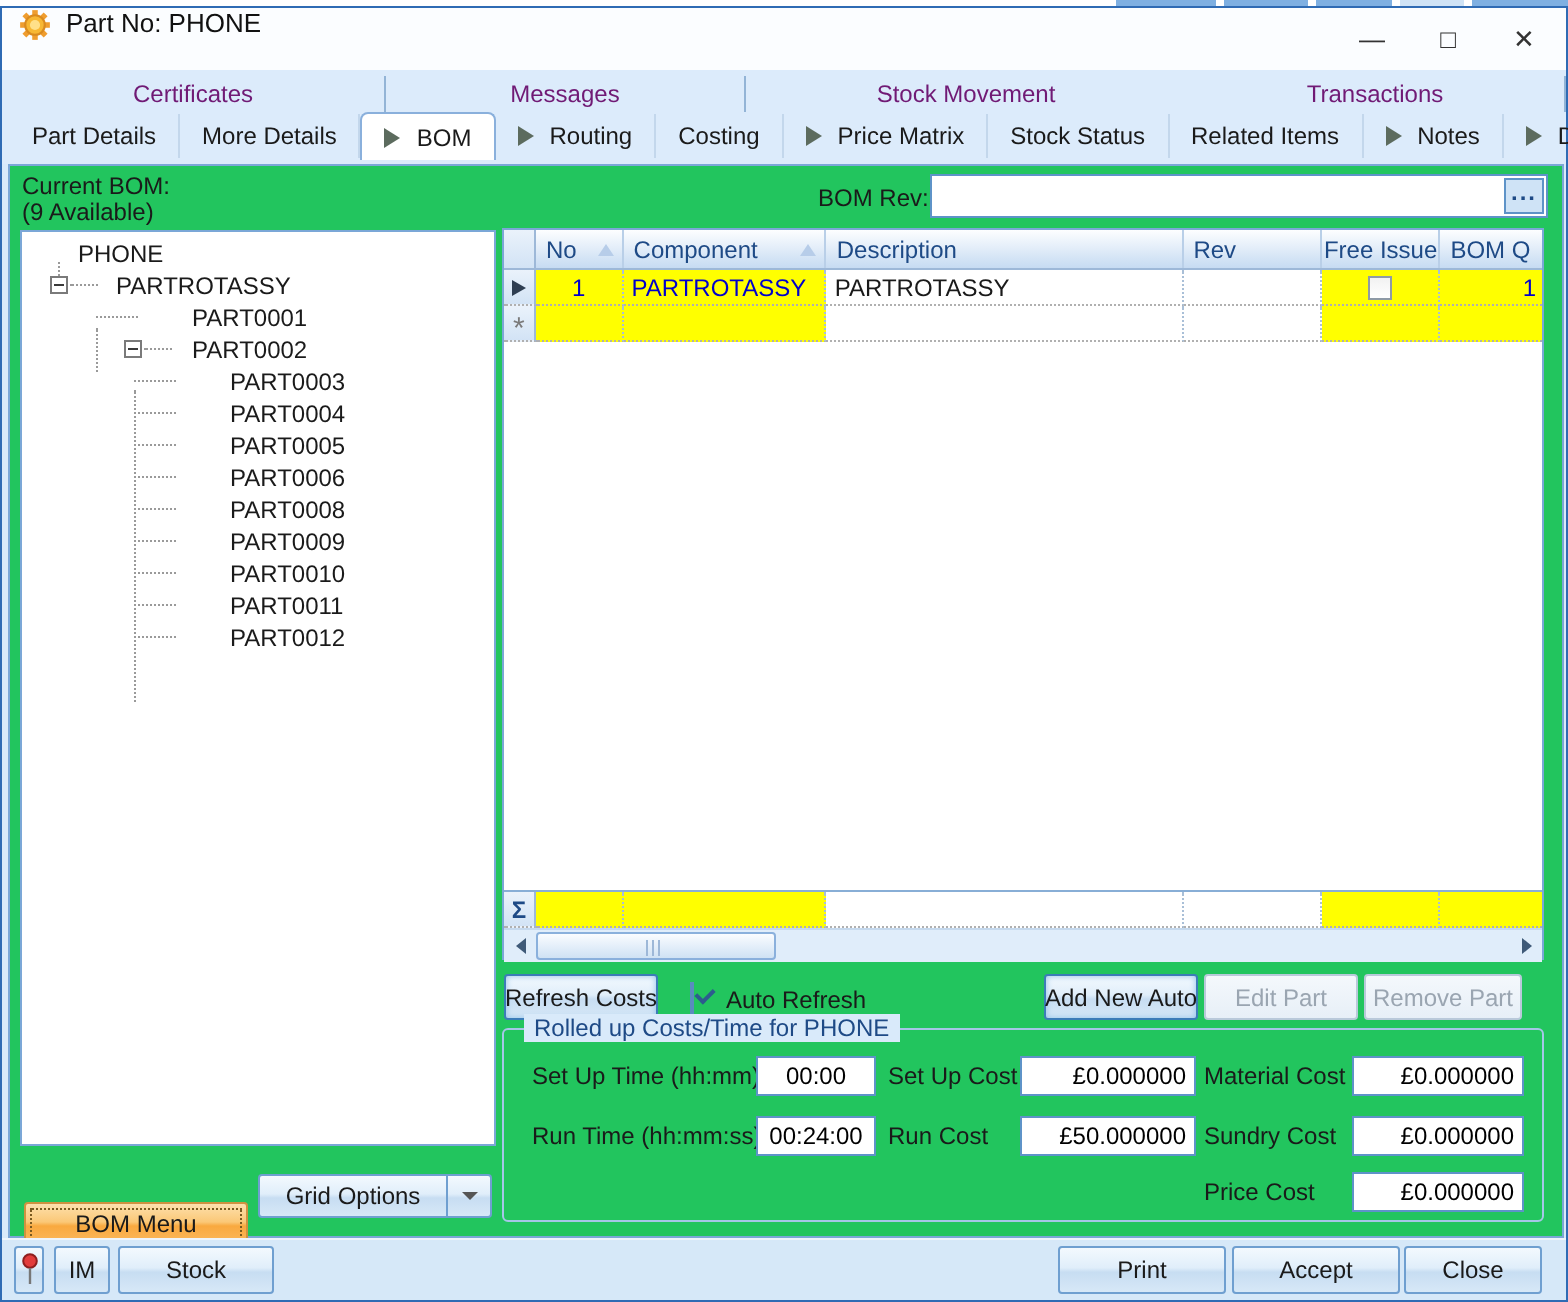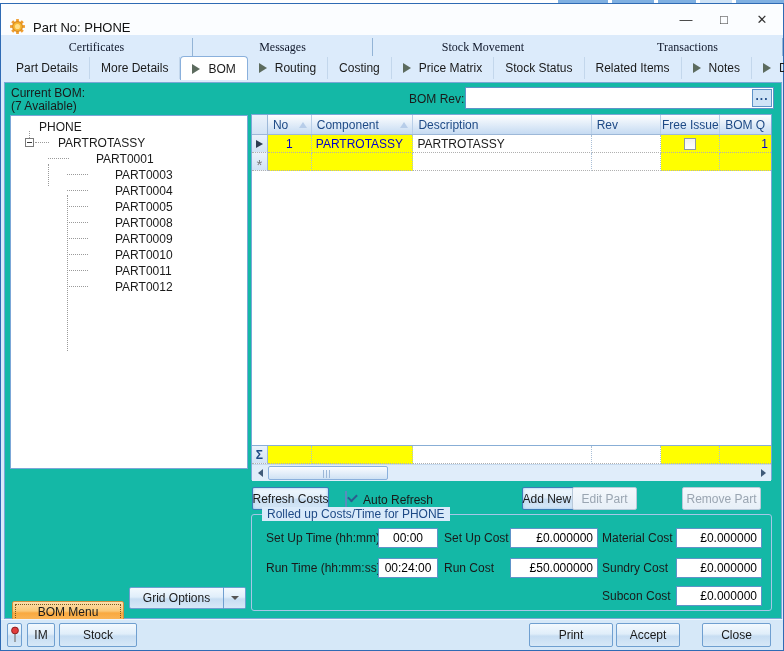--- a/index.html
+++ b/index.html
@@ -10,59 +10,59 @@
   
   .bg-strip { position:absolute; top:0; left:0; width:784px; height:3px; background:#fff; }
   .bg-strip i { position:absolute; top:0; height:3px; background:#7fb0e2; }
 
   
   .window { position:absolute; top:3px; left:0; width:784px; height:648px;
     border:1px solid #2f6bb4; background:#d9eafa; }
 
   
   .titlebar { position:absolute; top:0; left:0; right:0; height:31px; background:#fbfdff;
-    display:flex; align-items:flex-end; padding-left:8px; }
+    display:flex; align-items:flex-start; padding-left:8px; }
   .titlebar .app-ico { width:17px; height:17px; margin-right:7px; }
   .titlebar .ttl { font-size:13px; color:#111; }
   .win-ctrls { position:absolute; right:2px; top:0; height:31px; display:flex; }
   .win-btn { width:38px; height:31px; display:flex; align-items:center; justify-content:center;
     font-size:13px; color:#333; cursor:default; }
 
   
   .tabstrip { position:absolute; top:31px; left:0; right:0; height:47px; background:#dcebfb; }
   .trow1 { display:flex; height:21px; padding-top:3px; }
-  .trow1 .sec { display:flex; align-items:center; justify-content:center; color:#0f172a;font-family:Liberation Serif, serif; }
+  .trow1 .sec { display:flex; align-items:center; justify-content:center; color:#701a75; }
   .trow1 .sec.sep { border-right:1px solid #93b4d6; }
   .trow2 { display:flex; height:23px; padding-left:4px; align-items:flex-end; }
   .tab { height:22px; display:flex; align-items:center; padding:0 11px; color:#1a1a1a;
     border-right:1px solid #c3d7ec; white-space:nowrap; }
   .tab.active { background:#fff; border:1px solid #8ab0dc; border-bottom:none; height:24px;
     border-radius:4px 4px 0 0; position:relative; z-index:3; margin-bottom:-1px; }
   .tab-arrow { width:0; height:0; border-left:8px solid #5c6b5e; border-top:5px solid transparent;
     border-bottom:5px solid transparent; margin-right:8px; }
 
   
   .content { position:absolute; left:3px; top:78px; width:778px; height:537px;
-    border:1px solid #7ba7d7; background:#14b8a6; }
+    border:1px solid #7ba7d7; background:#22c55e; }
 
   .lbl { color:#1a1a1a; }
 
   
   .combo { position:absolute; background:#fff; border:1px solid #5e93c8; display:flex; align-items:center; }
   .combo .cval { flex:1; padding-left:4px; }
   .combo .cbtn { width:17px; height:100%; border-left:1px solid #5e93c8;
     background:linear-gradient(#e9f3fc,#c6dcf2); display:flex; align-items:center; justify-content:center; }
   .arr-down { width:0; height:0; border-top:4px solid #555; border-left:4px solid transparent; border-right:4px solid transparent; }
   .field { position:absolute; background:#fff; border:1px solid #5e93c8; }
   .field input { width:100%; height:100%; border:none; outline:none; font:inherit; padding:0 22px 0 4px; background:transparent; }
   .dots-btn { position:absolute; top:1px; right:1px; width:20px; height:18px; background:#cfe3f6;
     border:1px solid #5e93c8; color:#1e4a86; font-weight:bold; text-align:center; line-height:12px; letter-spacing:1px; }
 
   
-  .treepanel { position:absolute; left:5px; top:32px; width:238px; height:354px;
+  .treepanel { position:absolute; left:5px; top:32px; width:238px; height:458px;
     background:#fff; border:1px solid #7ba7d7; overflow:hidden; padding-top:3px; position:absolute; }
   .trowi { position:relative; height:16px; line-height:16px; white-space:nowrap; }
   .tlabel { position:absolute; top:0; color:#1a1a1a; }
   .texp { position:absolute; top:3px; width:9px; height:9px; border:1px solid #7a7a7a; background:#fff; }
   .texp::before { content:""; position:absolute; left:1px; right:1px; top:3px; height:1px; background:#3a3a3a; }
   .texp::after { content:""; position:absolute; left:9px; top:3px; width:14px; border-top:1px dotted #9a9a9a; }
   .tconn { position:absolute; top:0; height:8px; border-bottom:1px dotted #9a9a9a; }
   .rail { position:absolute; width:0; border-left:1px dotted #9a9a9a; }
 
   
@@ -195,21 +195,21 @@
       <div class="tab">
           <span class="tab-arrow"></span>
           <span>Documents</span>
         </div>
     </div>
   </div>
 
   <div class="content">
 
     <div class="abs lbl" style="left:6px;top:3px">Current BOM:</div>
-    <div class="abs lbl" style="left:6px;top:16px">(7 Available)</div>
+    <div class="abs lbl" style="left:6px;top:16px">(9 Available)</div>
 
 
     <div class="abs lbl" style="left:404px;top:9px">BOM Rev:</div>
     <div class="field" style="left:460px;top:4px;width:309px;height:22px">
       <input value="" style="">
       <div class="dots-btn">...</div>
     </div>
 
     
     <div class="treepanel">
@@ -221,30 +221,38 @@
         </div>
       <div class="trowi">
           <span class="texp" style="left:14px"></span>
           <span class="tlabel" style="left:47px">PARTROTASSY</span>
         </div>
       <div class="trowi">
           <span class="tconn" style="left:37px;width:21px"></span>
           <span class="tlabel" style="left:85px">PART0001</span>
         </div>
       <div class="trowi">
+          <span class="texp" style="left:51px"></span>
+          <span class="tlabel" style="left:85px">PART0002</span>
+        </div>
+      <div class="trowi">
           <span class="tconn" style="left:56px;width:21px"></span>
           <span class="tlabel" style="left:104px">PART0003</span>
         </div>
       <div class="trowi">
           <span class="tconn" style="left:56px;width:21px"></span>
           <span class="tlabel" style="left:104px">PART0004</span>
         </div>
       <div class="trowi">
           <span class="tconn" style="left:56px;width:21px"></span>
           <span class="tlabel" style="left:104px">PART0005</span>
+        </div>
+      <div class="trowi">
+          <span class="tconn" style="left:56px;width:21px"></span>
+          <span class="tlabel" style="left:104px">PART0006</span>
         </div>
       <div class="trowi">
           <span class="tconn" style="left:56px;width:21px"></span>
           <span class="tlabel" style="left:104px">PART0008</span>
         </div>
       <div class="trowi">
           <span class="tconn" style="left:56px;width:21px"></span>
           <span class="tlabel" style="left:104px">PART0009</span>
         </div>
       <div class="trowi">
@@ -329,39 +337,39 @@
             <i class="tri-r"></i>
           </div>
       </div>
     </div>
 
     
     <div class="btn hl abs" style="left:247px;top:404px;width:77px;height:23px">Refresh Costs</div>
     <span class="chk checked abs" style="left:340px;top:409px"></span>
     <span class="abs lbl" style="left:358px;top:410px">Auto Refresh</span>
     <div class="btn hl abs" style="left:517px;top:404px;width:77px;height:23px">Add New Auto</div>
-    <div class="btn disabled abs" style="left:567px;top:404px;width:65px;height:23px">Edit Part</div>
+    <div class="btn disabled abs" style="left:597px;top:404px;width:77px;height:23px">Edit Part</div>
     <div class="btn disabled abs" style="left:677px;top:404px;width:79px;height:23px">Remove Part</div>
 
     
     <div class="groupbox">
       <span class="gtitle">Rolled up Costs/Time for PHONE</span>
       <span class="gb-lbl" style="left:14px;top:16px">Set Up Time (hh:mm)</span>
       <div class="gb-field t-c" style="left:126px;top:13px;width:60px"><input value="00:00" style=""></div>
       <span class="gb-lbl" style="left:192px;top:16px">Set Up Cost</span>
       <div class="gb-field t-r" style="left:258px;top:13px;width:88px"><input value="£0.000000" style=""></div>
       <span class="gb-lbl" style="left:350px;top:16px">Material Cost</span>
       <div class="gb-field t-r" style="left:424px;top:13px;width:86px"><input value="£0.000000" style=""></div>
       <span class="gb-lbl" style="left:14px;top:46px">Run Time (hh:mm:ss)</span>
       <div class="gb-field t-c" style="left:126px;top:43px;width:60px"><input value="00:24:00" style=""></div>
       <span class="gb-lbl" style="left:192px;top:46px">Run Cost</span>
       <div class="gb-field t-r" style="left:258px;top:43px;width:88px"><input value="£50.000000" style=""></div>
       <span class="gb-lbl" style="left:350px;top:46px">Sundry Cost</span>
       <div class="gb-field t-r" style="left:424px;top:43px;width:86px"><input value="£0.000000" style=""></div>
-      <span class="gb-lbl" style="left:350px;top:74px">Subcon Cost</span>
+      <span class="gb-lbl" style="left:350px;top:74px">Price Cost</span>
       <div class="gb-field t-r" style="left:424px;top:71px;width:86px"><input value="£0.000000" style=""></div>
     </div>
 
     
     <div class="btn orange abs" style="left:7px;top:504px;width:112px;height:22px">
         <span>BOM Menu</span>
       </div>
     <div class="abs" style="left:124px;top:504px;width:117px;height:22px;display:flex">
       <div class="btn" style="flex:1;border-radius:2px 0 0 2px">Grid Options</div>
       <div class="btn" style="width:22px;border-left:none;border-radius:0 2px 2px 0">
@@ -373,17 +381,17 @@
   <div class="footer">
     <div class="btn abs" style="left:6px;top:3px;width:15px;height:24px">
       <svg width="10" height="18" viewBox="0 0 10 18">
         <circle cx="5" cy="4.5" r="3.4" fill="#e23c3c" stroke="#8e1f1f"></circle>
         <rect x="4.4" y="8" width="1.2" height="8" fill="#777"></rect>
       </svg>
     </div>
     <div class="btn abs" style="left:26px;top:3px;width:28px;height:24px">IM</div>
     <div class="btn abs" style="left:58px;top:3px;width:78px;height:24px">Stock</div>
     <div class="btn abs" style="left:528px;top:3px;width:84px;height:24px">Print</div>
-    <div class="btn abs" style="left:615px;top:3px;width:64px;height:24px">Accept</div>
+    <div class="btn abs" style="left:615px;top:3px;width:84px;height:24px">Accept</div>
     <div class="btn abs" style="left:701px;top:3px;width:69px;height:24px">Close</div>
   </div>
 
 </div>
 
 </body></html>

